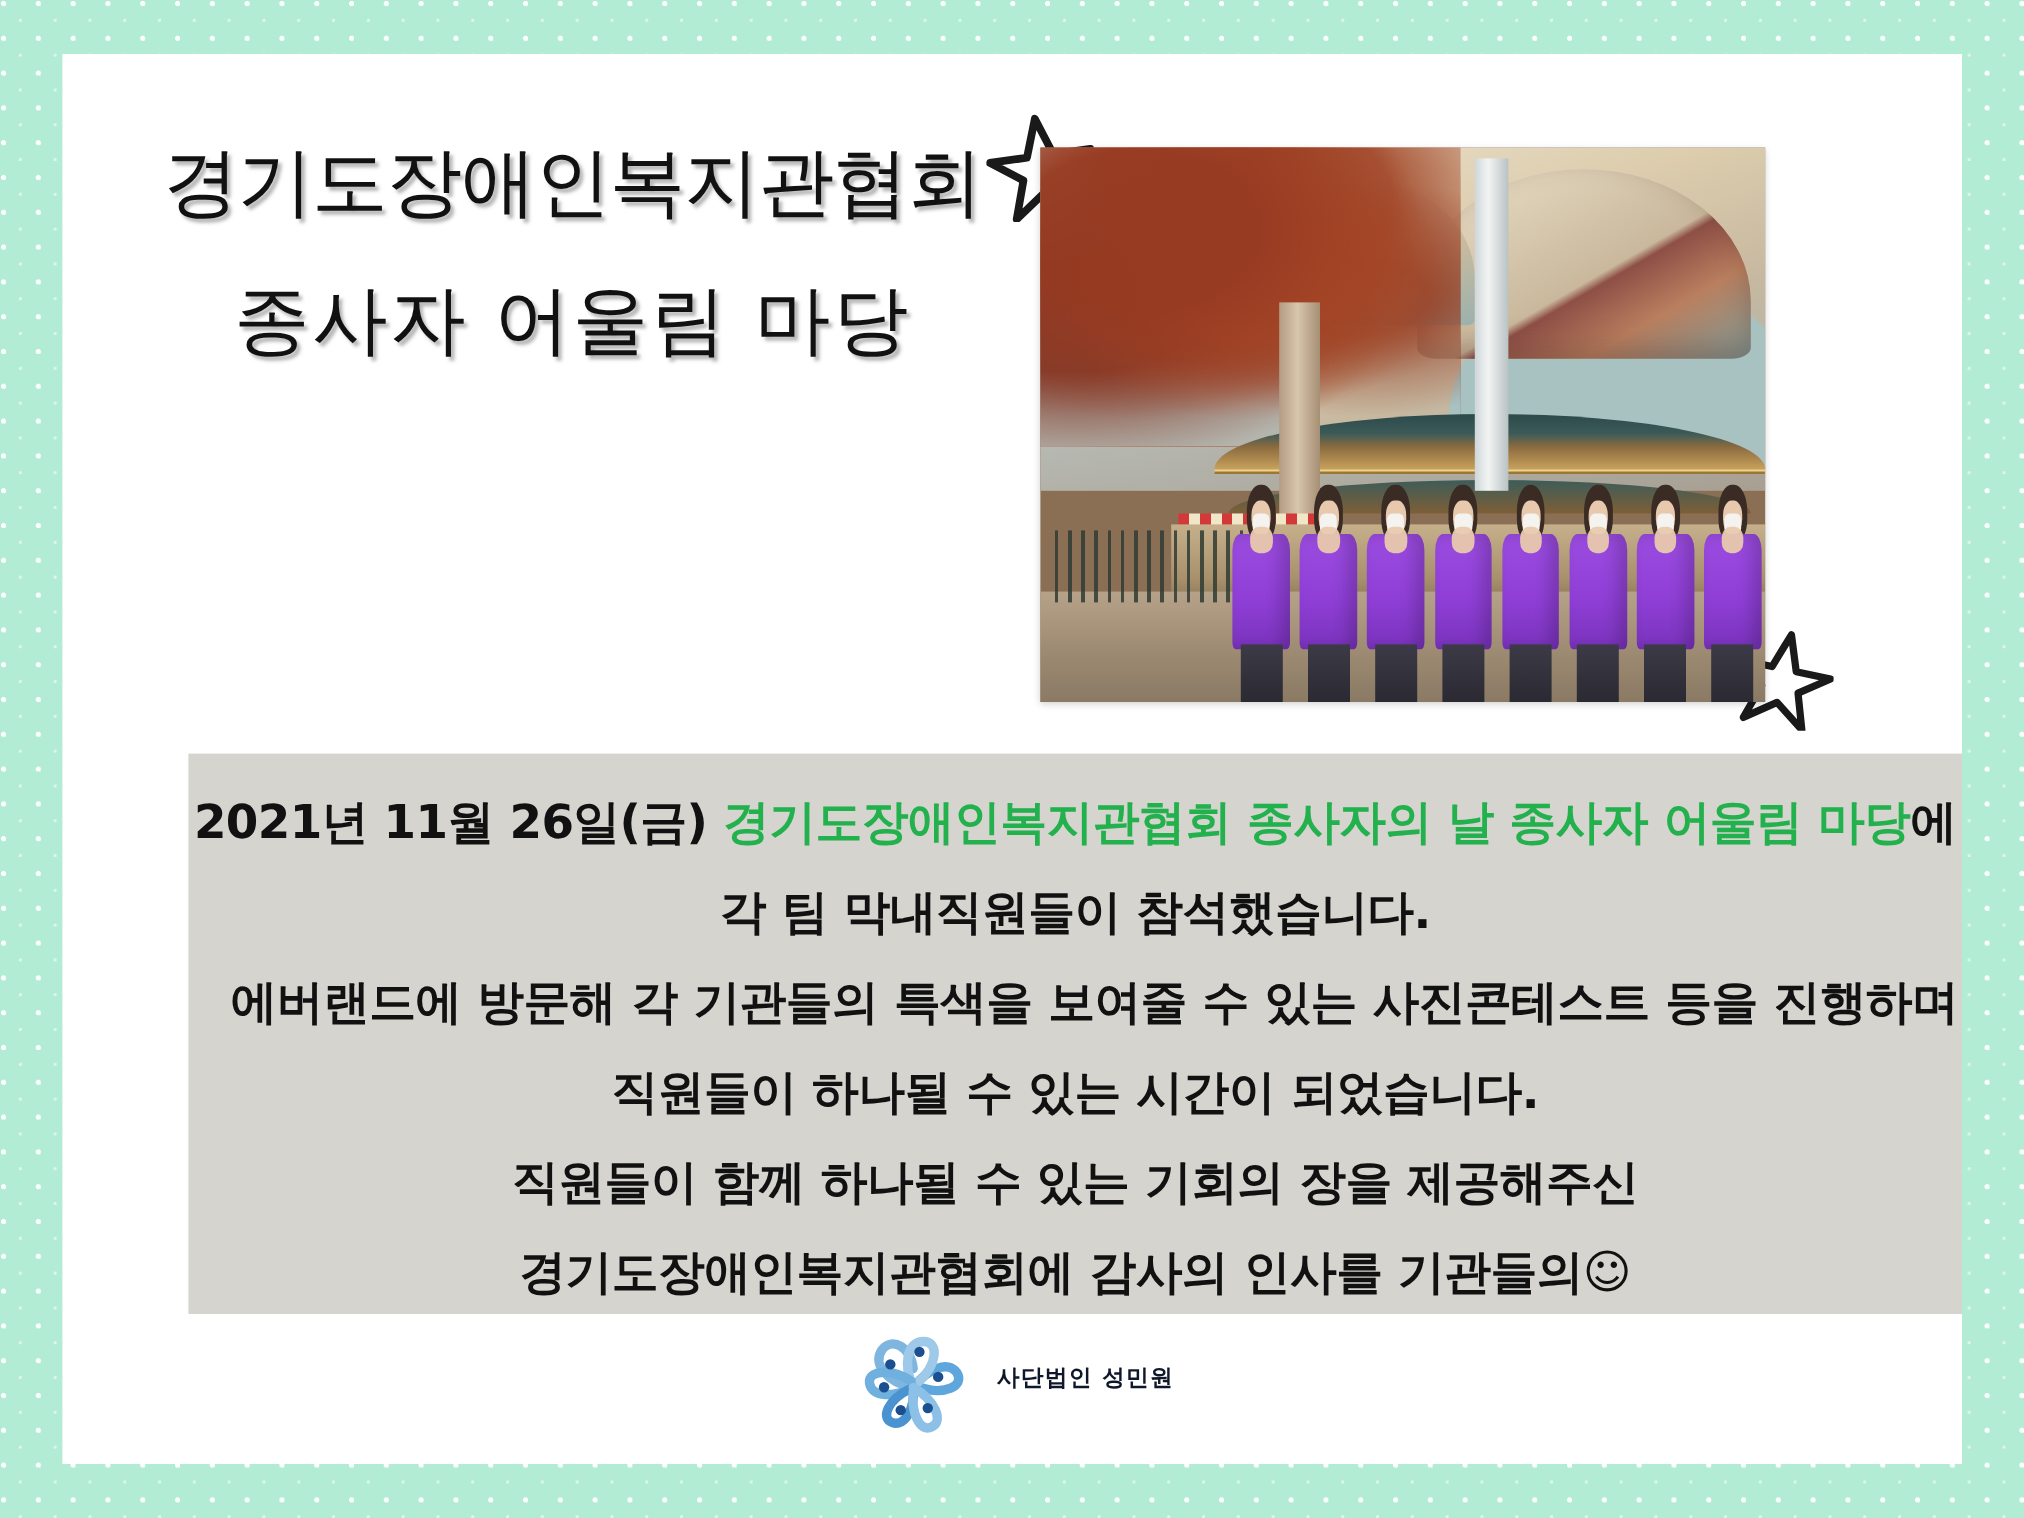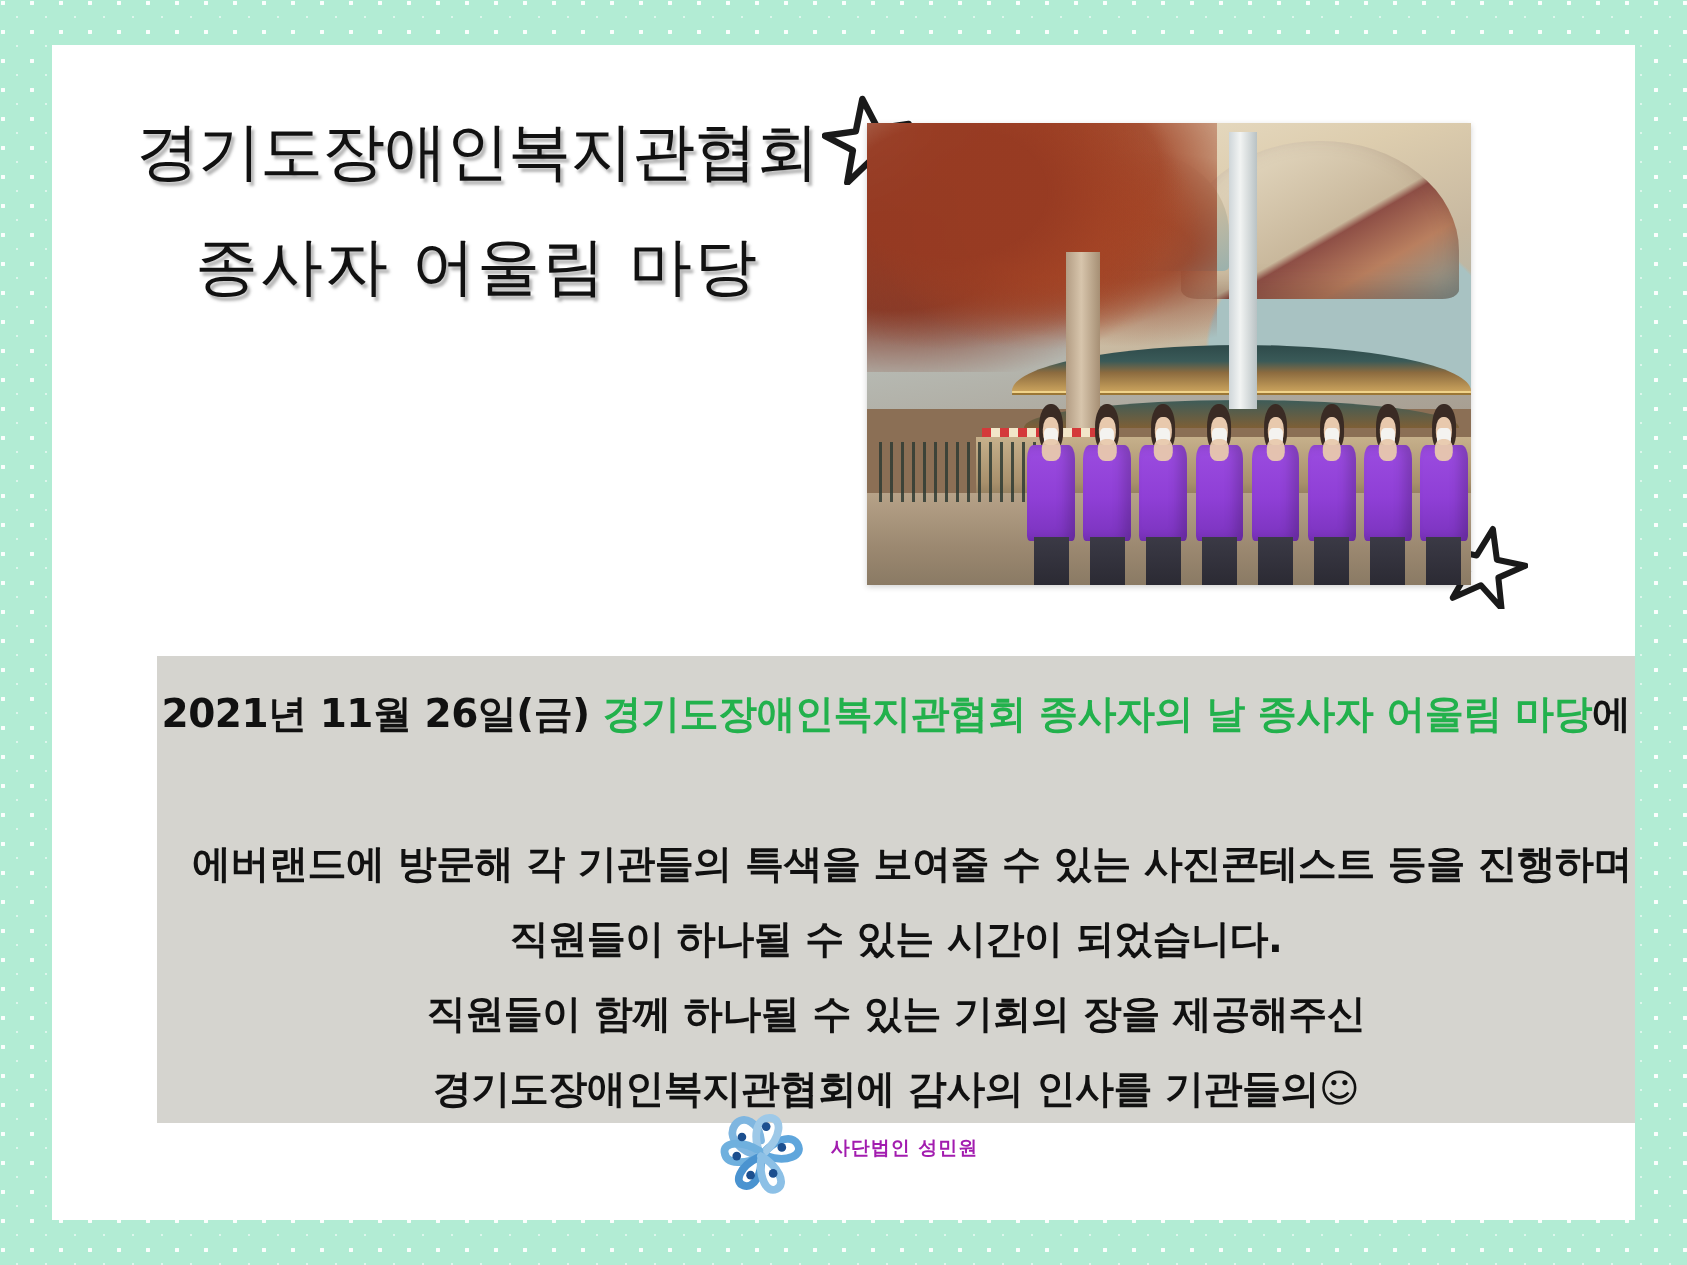--- a/index.html
+++ b/index.html
@@ -182,21 +182,20 @@
   #star-tl{left:770px;top:48px;}
   #star-br{left:1390px;top:478px;}
 
   
   #panel{
     position:absolute;
     left:105px;top:583px;
     width:1478px;height:467px;
     background:#d5d4cf;
     padding:0;
-    margin-top:28px;
   }
   .line{
     font-family:"DejaVu Sans", sans-serif;
     font-weight:bold;
     color:#111;
     text-align:center;
     font-size:39px;
     letter-spacing:-0.5px;
     line-height:1;
     white-space:nowrap;
@@ -212,21 +211,21 @@
   
   #footer{
     position:absolute;
     left:0;right:0;bottom:22px;
     display:flex;align-items:center;justify-content:center;gap:18px;
   }
   #logo-mark{width:104px;height:96px;flex:0 0 auto;}
   #logo-text{display:flex;flex-direction:column;justify-content:center;}
   #logo-sub{
     font-family:"DejaVu Sans", sans-serif;
-    font-size:19px;font-weight:bold;color:#a21caf;
+    font-size:19px;font-weight:bold;color:#0f172a;
     letter-spacing:1px;margin-bottom:4px;
   }
   #logo-main{
     font-family:"DejaVu Sans", sans-serif;
     font-size:45px;font-weight:bold;color:#1b1b1b;
     letter-spacing:-1px;line-height:1;
   }
 </style>
 </head>
 <body>
@@ -330,20 +329,21 @@
               <div class="p-body"></div>
               <div class="p-hand"></div>
               <div class="p-legs"></div>
             </div>
         </div>
       </div>
     </div>
 
     <div id="panel">
       <div class="line" id="l1"><span>2021년 11월 26일(금) </span><span class="g">경기도장애인복지관협회 종사자의 날 종사자 어울림 마당</span><span>에</span></div>
+      <div class="line" id="l2">각 팀 막내직원들이 참석했습니다.</div>
       <div class="line" id="l3">에버랜드에 방문해 각 기관들의 특색을 보여줄 수 있는 사진콘테스트 등을 진행하며</div>
       <div class="line" id="l4">직원들이 하나될 수 있는 시간이 되었습니다.</div>
       <div class="line" id="l5">직원들이 함께 하나될 수 있는 기회의 장을 제공해주신</div>
       <div class="line" id="l6">경기도장애인복지관협회에 감사의 인사를 기관들의☺</div>
     </div>
 
     <div id="footer">
       <span id="logo-mark">
         <svg width="104" height="96" viewBox="0 0 120 110">
           <g fill="none" stroke-width="9" stroke-linecap="round">

